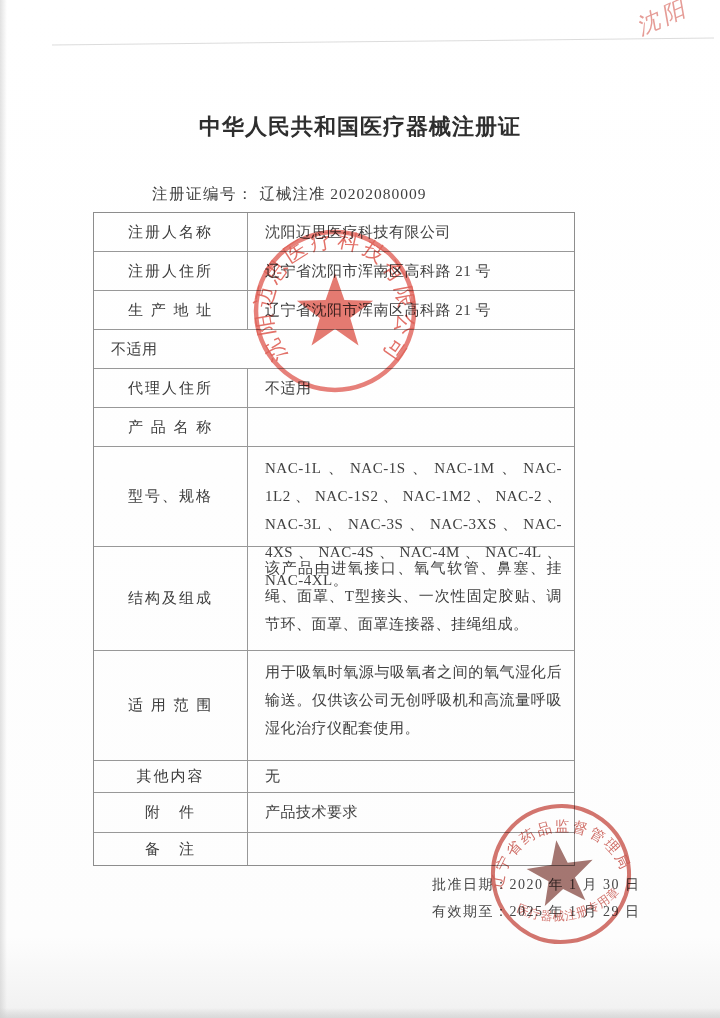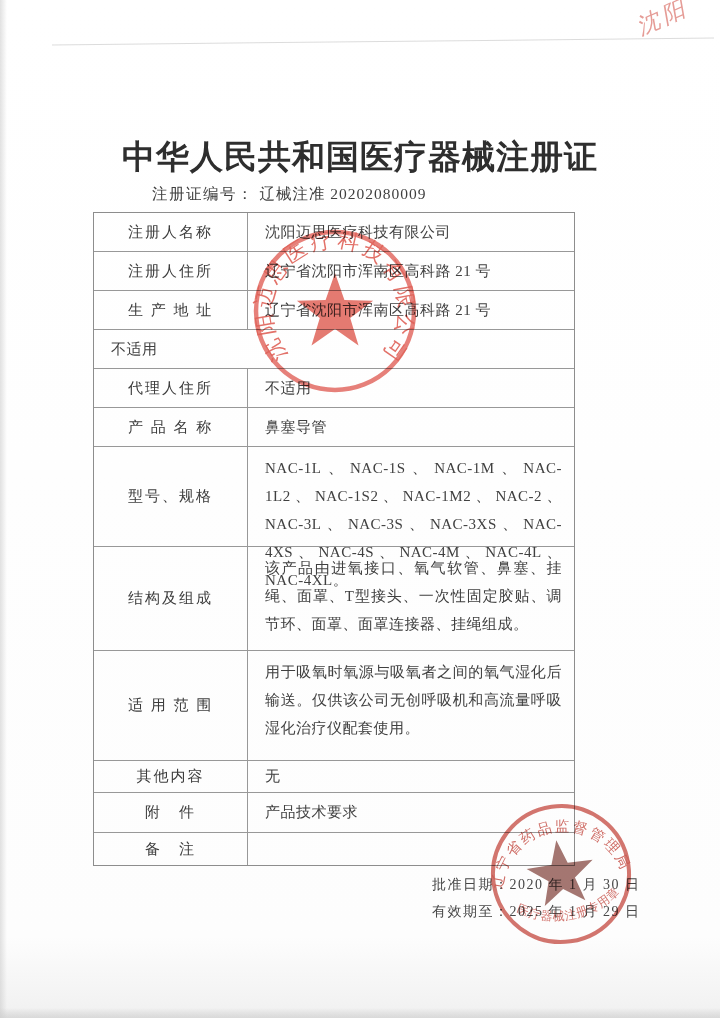--- a/index.html
+++ b/index.html
@@ -11,21 +11,21 @@
   }
   .page { position:absolute; inset:0; background:linear-gradient(180deg,#ffffff 0%,#fdfdfd 92%,#f2f2f2 99%,#e3e3e3 100%); }
   .edge-left { position:absolute; left:0; top:0; width:7px; height:100%;
     background:linear-gradient(90deg,#c9c9c9, rgba(255,255,255,0)); opacity:.55; }
   .edge-bottom { position:absolute; left:0; bottom:0; width:100%; height:10px;
     background:linear-gradient(0deg,#cfcfcf, rgba(255,255,255,0)); opacity:.5; }
   .scan-line { position:absolute; left:52px; top:41px; width:662px; height:1px;
     background:#c4c4c4; transform:rotate(-0.6deg); opacity:.6; }
 
   .title { position:absolute; top:112px; left:0; width:100%; text-align:center;
-    font-size:33px; font-weight:bold; letter-spacing:1px; color:#2e2e2e;margin-top:23px; }
+    font-size:22px; font-weight:bold; letter-spacing:1px; color:#2e2e2e; }
 
   .regline { position:absolute; top:184px; left:152px; font-size:15.5px;
     letter-spacing:1.5px; color:#3f3f3f; }
   .regline .num { letter-spacing:1px; }
 
   .cert-table { position:absolute; left:93px; top:212px; width:482px;
     border:1px solid #8d8d8d; background:transparent; }
   .tr { display:flex; border-bottom:1px solid #989898; }
   .tr:last-child { border-bottom:none; }
   .th { width:154px; border-right:1px solid #989898; display:flex;
@@ -77,21 +77,20 @@
     </div>
     <div class="tr h39">
       <div class="td">不适用</div>
     </div>
     <div class="tr h39">
       <div class="th">代理人住所</div>
       <div class="td">不适用</div>
     </div>
     <div class="tr h39">
       <div class="th">产 品 名 称</div>
-      <div class="td">鼻塞导管</div>
     </div>
     <div class="tr h100">
       <div class="th">型号、规格</div>
       <div class="td block">NAC-1L、NAC-1S、NAC-1M、NAC-1L2、NAC-1S2、NAC-1M2、NAC-2、NAC-3L、NAC-3S、NAC-3XS、NAC-4XS、NAC-4S、NAC-4M、NAC-4L、NAC-4XL。</div>
     </div>
     <div class="tr h104">
       <div class="th">结构及组成</div>
       <div class="td block">该产品由进氧接口、氧气软管、鼻塞、挂绳、面罩、T型接头、一次性固定胶贴、调节环、面罩、面罩连接器、挂绳组成。</div>
     </div>
     <div class="tr h110">

